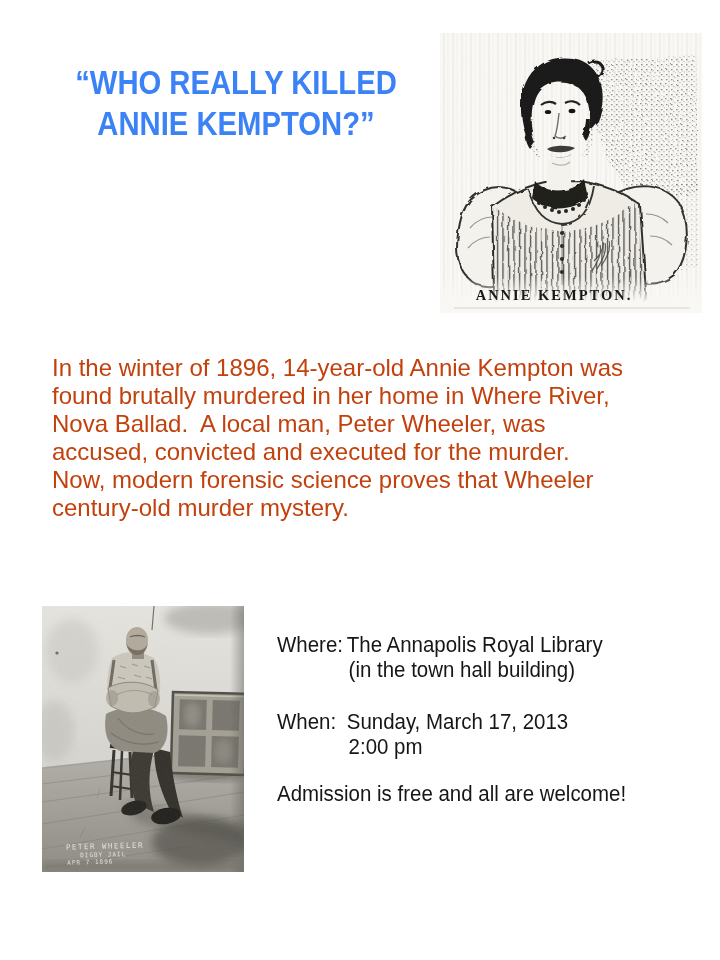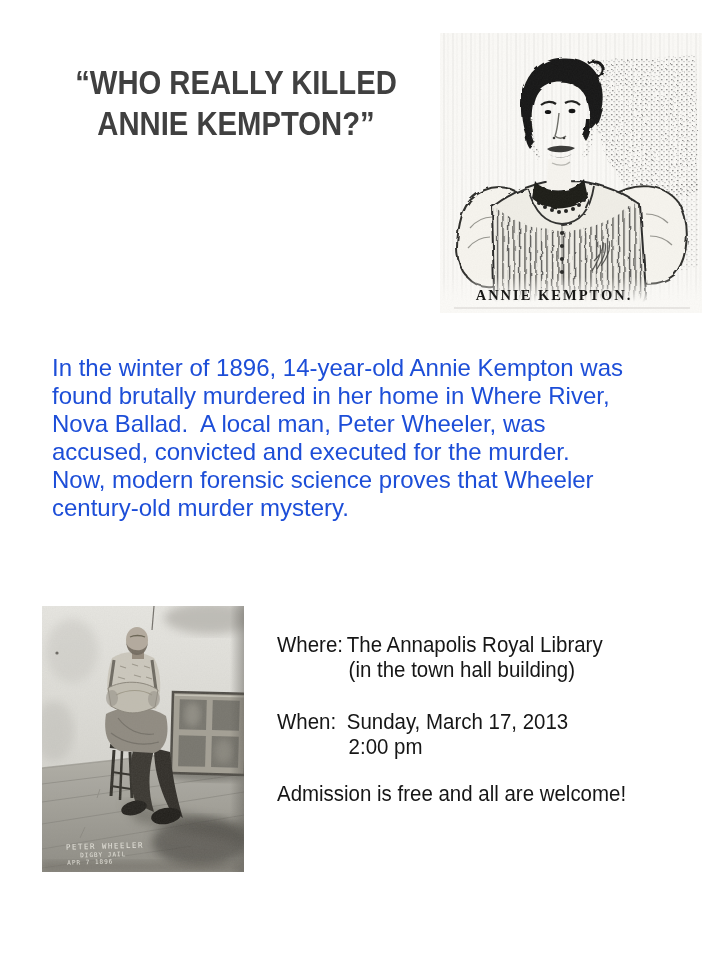--- a/index.html
+++ b/index.html
@@ -6,42 +6,42 @@
   body{
     width:720px;height:960px;background:#ffffff;position:relative;overflow:hidden;
     font-family:"Liberation Sans","DejaVu Sans",sans-serif;color:#1a1a1a;
     -webkit-font-smoothing:antialiased;
   }
   .flyer{position:absolute;inset:0;}
 
   
   .title-block{
     position:absolute;left:38px;top:62px;width:396px;text-align:center;
-    font-weight:bold;font-size:34px;line-height:41px;color:#404040;
+    font-weight:bold;font-size:34px;line-height:41px;color:#3b82f6;
   }
   .title-line{transform:scaleX(.86);transform-origin:50% 50%;white-space:nowrap;}
 
   
   .presenter-block{position:absolute;left:40px;top:172px;width:480px;}
   .presenter-main{
     font-size:28px;line-height:30px;margin-bottom:3px;white-space:nowrap;
     transform:scaleX(.865);transform-origin:0 50%;
   }
   .presenter-sub{
     font-size:22px;line-height:23px;white-space:nowrap;
     transform:scaleX(.95);transform-origin:0 50%;
   }
   .presenter-sub em{font-style:italic;}
 
   
   .portrait-annie{position:absolute;left:440px;top:33px;width:262px;height:280px;}
   .portrait-annie svg{display:block;width:262px;height:280px;}
 
   
-  .story{position:absolute;left:52px;top:354px;width:620px;font-size:24px;line-height:28px;color:#1d4ed8;}
+  .story{position:absolute;left:52px;top:354px;width:620px;font-size:24px;line-height:28px;color:#c2410c;}
   .story div{white-space:pre-wrap;}
 
   
   .photo-wheeler{position:absolute;left:42px;top:606px;width:202px;height:266px;}
   .photo-wheeler svg{display:block;width:202px;height:266px;}
 
   
   .details{
     position:absolute;left:277px;top:632px;width:420px;
     font-size:22px;line-height:25px;transform:scaleX(.93);transform-origin:0 0;color:#161616;

